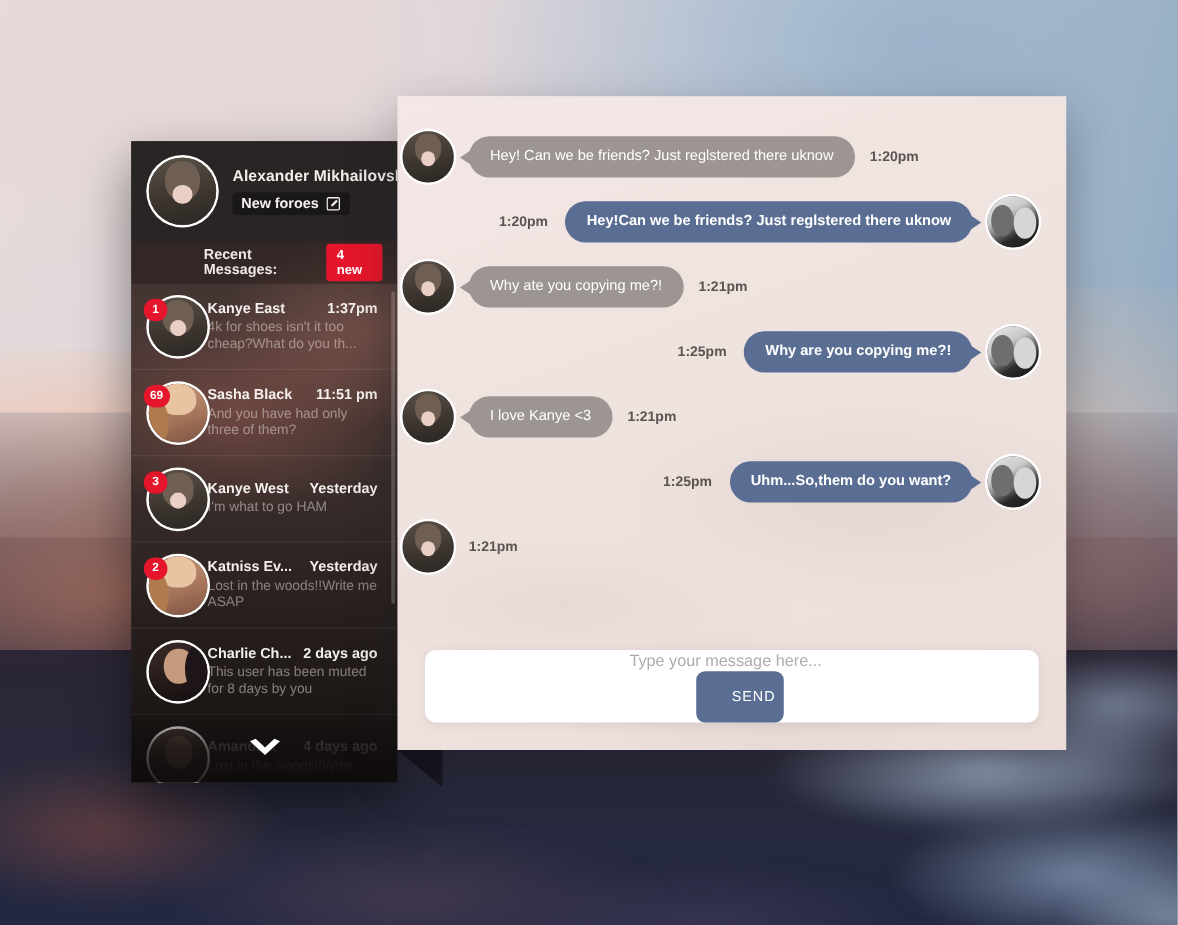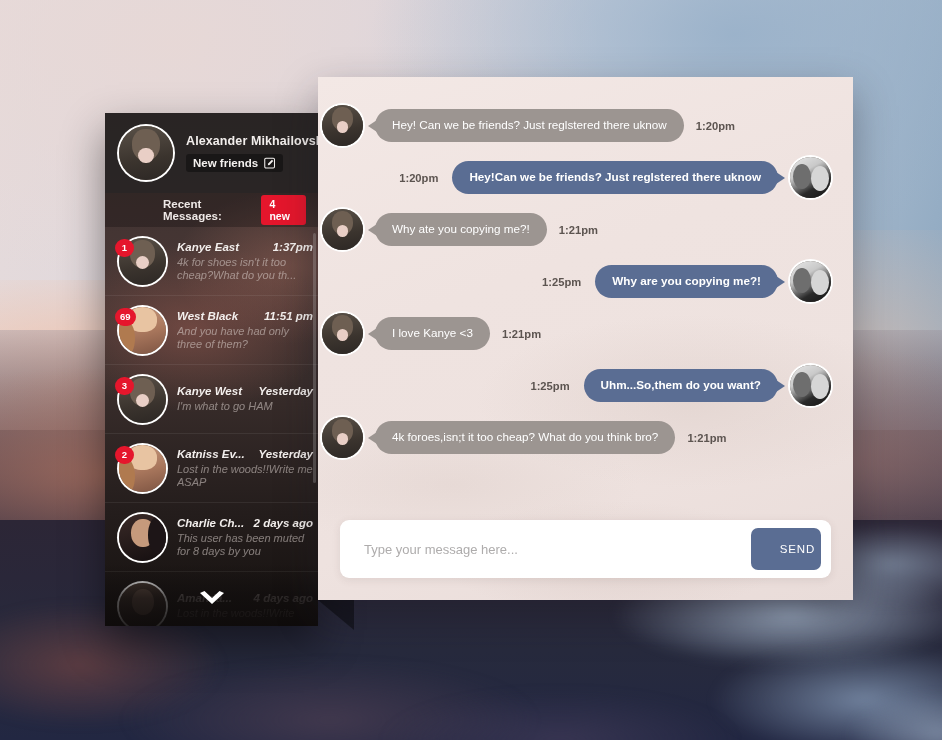--- a/index.html
+++ b/index.html
@@ -172,21 +172,21 @@
     position: absolute;
     left: 10px; top: 12px;
     min-width: 9px;
     background: #e5162c; color: #fff;
     font-size: 9.5px; font-weight: bold;
     line-height: 1;
     padding: 4px 5px; border-radius: 9px;
     text-align: center;
     z-index: 4;
   }
-  .row-text { margin-left: 11px; width: 136px; font-style: italic; }
+  .row-text { margin-left: 0; width: 136px; }
   .row-top { display: flex; align-items: baseline; }
   .row-name { color: #f3efed; font-size: 11.5px; font-weight: bold; white-space: nowrap; }
   .row-time { color: #f3efed; font-size: 11.5px; font-weight: bold; margin-left: auto; white-space: nowrap; }
   .row-prev {
     color: rgba(226,216,212,0.52); font-size: 11px; line-height: 13px;
     margin-top: 3px; max-height: 27px; overflow: hidden;
   }
   .sb-row.dim .row-name, .sb-row.dim .row-time { color: rgba(226,216,212,0.45); }
   .sb-row.dim .row-prev { color: rgba(226,216,212,0.28); }
 
@@ -268,20 +268,21 @@
   
   .composer {
     position: absolute; left: 22px; bottom: 22px;
     width: 491px; height: 58px;
     background: #ffffff;
     border-radius: 9px;
     display: flex; align-items: center;
     box-shadow: 0 2px 8px rgba(80,60,60,0.10);
     box-sizing: border-box;
     padding: 0 10px 0 22px;
+    flex-direction: column;
   }
   .composer input {
     flex: 1;
     border: none; outline: none;
     font-family: "Liberation Sans", sans-serif;
     font-size: 13px;
     color: #4a4a4a;
     background: transparent;
   }
   .composer input::placeholder { color: #aeacac; }
@@ -326,21 +327,21 @@
     <div class="sb-photo"></div>
     <div class="sb-inner">
 
       <div class="sb-header">
         <div class="av ring">
             <div class="face face-k"></div>
           </div>
         <div class="sb-header-text">
           <div class="sb-name">Alexander Mikhailovsky</div>
           <div class="new-msg-btn">
-            <span class="lbl">New friends</span>
+            <span class="lbl">New foroes</span>
             <svg class="pencil" viewBox="0 0 16 16">
               <rect x="1" y="1.6" width="13" height="13" rx="1.6" fill="none" stroke="#f4f1ef" stroke-width="1.4"></rect>
               <path d="M10.6 3.6 L12.4 5.4 L7.3 10.5 L5.1 11 L5.6 8.8 Z" fill="#f4f1ef"></path>
             </svg>
           </div>
         </div>
       </div>
 
       <div class="sb-recent">
         <span class="sb-recent-label">Recent Messages:</span>
@@ -363,21 +364,21 @@
           </div>
         </div>
 
         <div class="sb-row">
           <div class="row-badge">69</div>
           <div class="av ring">
               <div class="face face-w"></div>
             </div>
           <div class="row-text">
             <div class="row-top">
-              <span class="row-name">West Black</span>
+              <span class="row-name">Sasha Black</span>
               <span class="row-time">11:51 pm</span>
             </div>
             <div class="row-prev">And you have had only three of them?</div>
           </div>
         </div>
 
         <div class="sb-row">
           <div class="row-badge">3</div>
           <div class="av ring">
               <div class="face face-k"></div>
@@ -491,21 +492,20 @@
         <div class="bubble blue">Uhm...So,them do you want?</div>
         <div class="av ring">
             <div class="face face-c"></div>
           </div>
       </div>
 
       <div class="msg them">
         <div class="av ring">
             <div class="face face-k"></div>
           </div>
-        <div class="bubble gray">4k foroes,isn;t it too cheap? What do you think bro?</div>
         <div class="stamp">1:21pm</div>
       </div>
 
     </div>
 
     <div class="composer">
       <input type="text" placeholder="Type your message here..." style="">
       <button class="send-btn">SEND</button>
     </div>
   </div>

